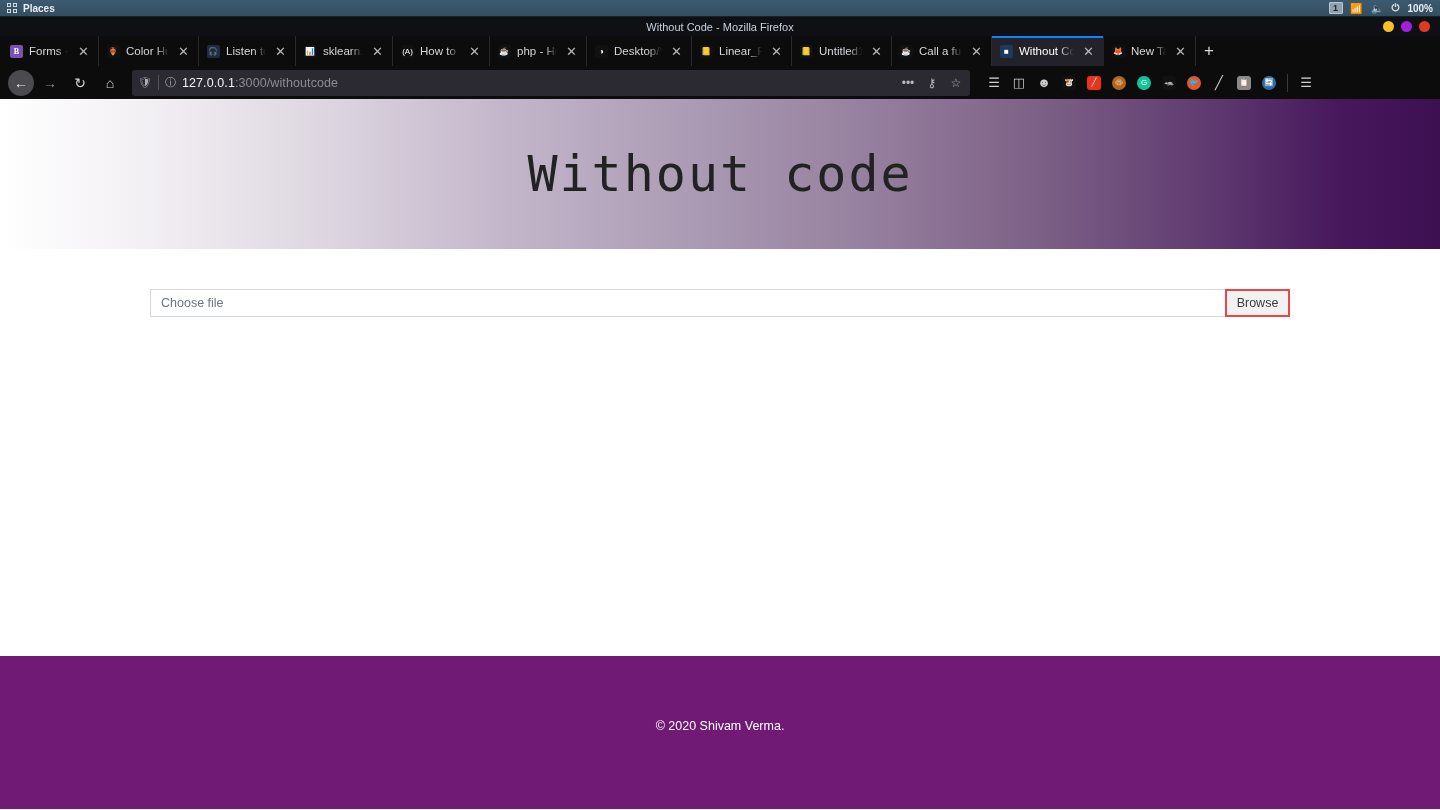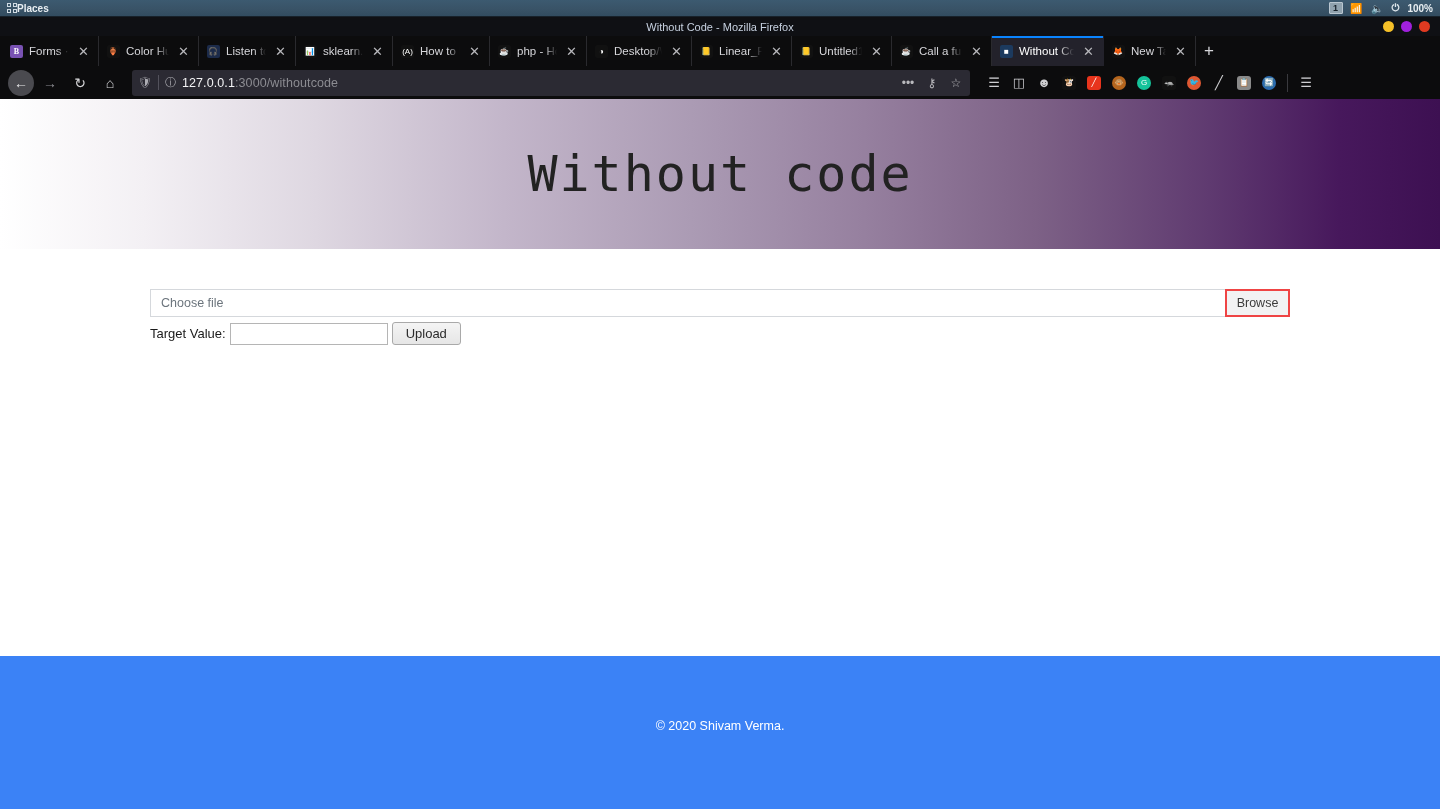--- a/index.html
+++ b/index.html
@@ -15,21 +15,21 @@
   #os-panel {
     height: 17px;
     background: linear-gradient(to bottom, #3c5a70 0%, #395367 55%, #324c60 100%);
     display: flex; align-items: center;
     color: #e8eef2;
     font-size: 10px;
     font-weight: bold;
     position: relative;
     border-bottom: 1px solid #17212a;
   }
-  .os-left { display: flex; align-items: center; padding-left: 7px; }
+  .os-left { display: flex; align-items: center; gap: 6px; padding-left: 7px; }
   .apps-grid { display: grid; grid-template-columns: 4px 4px; grid-template-rows: 4px 4px; gap: 2px; }
   .apps-grid i { display:block; width: 4px; height: 4px; border: 1px solid #cfdae2; }
   .os-center {
     position: absolute; left: 0; right: 0; text-align: center;
     font-size: 10px; letter-spacing: .1px; pointer-events: none;
   }
   .os-right {
     margin-left: auto; display: flex; align-items: center; gap: 8px;
     padding-right: 7px; font-size: 10px;
   }
@@ -202,21 +202,21 @@
     margin-left: 4px;
     height: 23px; padding: 0 13px;
     border: 1px solid #a9a9a9; border-radius: 3px;
     background: linear-gradient(to bottom, #f4f4f4 0%, #e6e6e6 100%);
     font-size: 13px; color: #2b2b2b;
     font-family: "Liberation Sans", sans-serif;
   }
 
   #page-footer {
     position: absolute; left: 0; right: 0; bottom: 0;
-    height: 153px; background: #3b82f6;
+    height: 153px; background: #701a75;
     display: flex; align-items: flex-start; justify-content: center;
   }
   #footer-text {
     color: #ffffff; font-size: 12.5px; margin-top: 63px;
   }
 </style>
 </head>
 <body>
 
 <div id="os-panel">
@@ -374,25 +374,20 @@
     <div id="content-area">
       <div id="form-wrap">
 
         <div class="file-row">
           <div class="file-field">
             <span>Choose file</span>
           </div>
           <div class="browse-btn">Browse</div>
         </div>
 
-        <div class="target-row">
-          <label class="target-label">Target Value:</label>
-          <input class="target-input" type="text" value="" style="">
-          <button class="upload-btn">Upload</button>
-        </div>
 
       </div>
     </div>
 
     <div id="page-footer">
       <div id="footer-text">© 2020 Shivam Verma.</div>
     </div>
 
   </div>
 </div>

